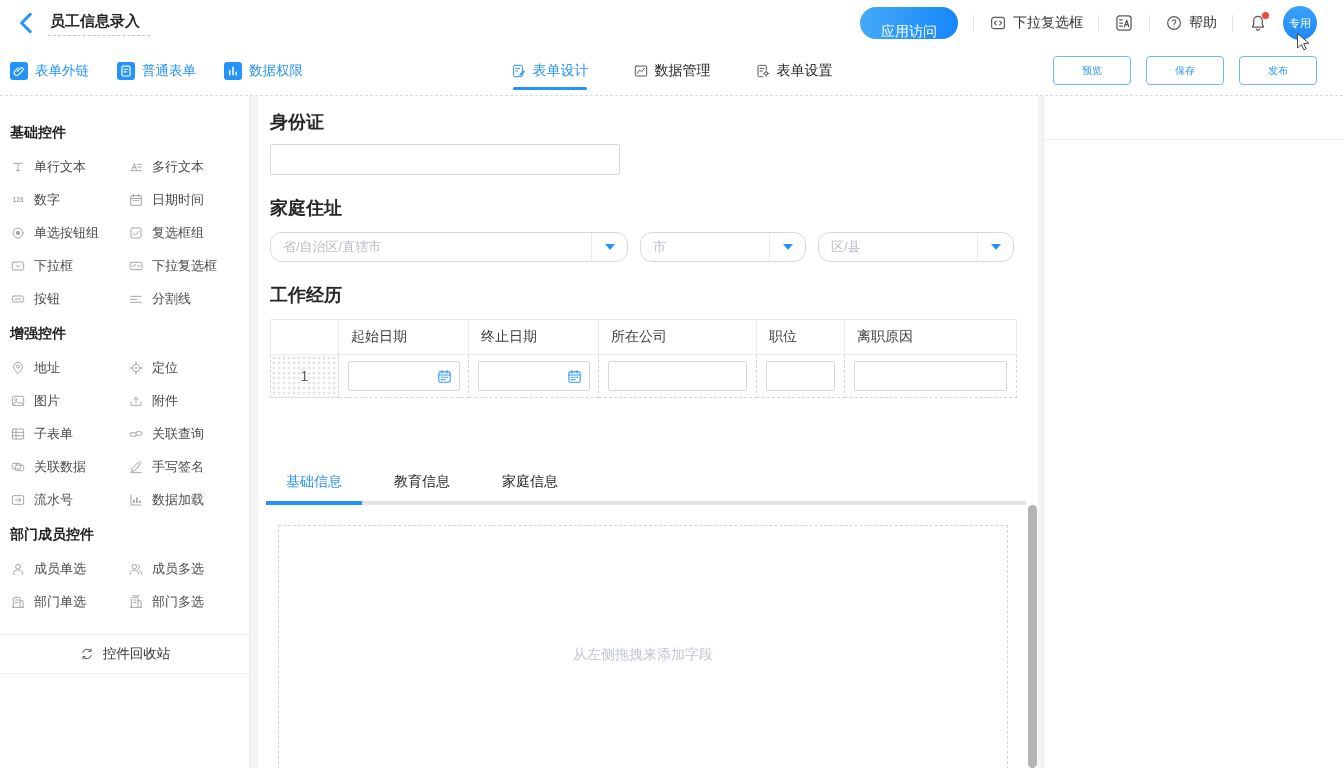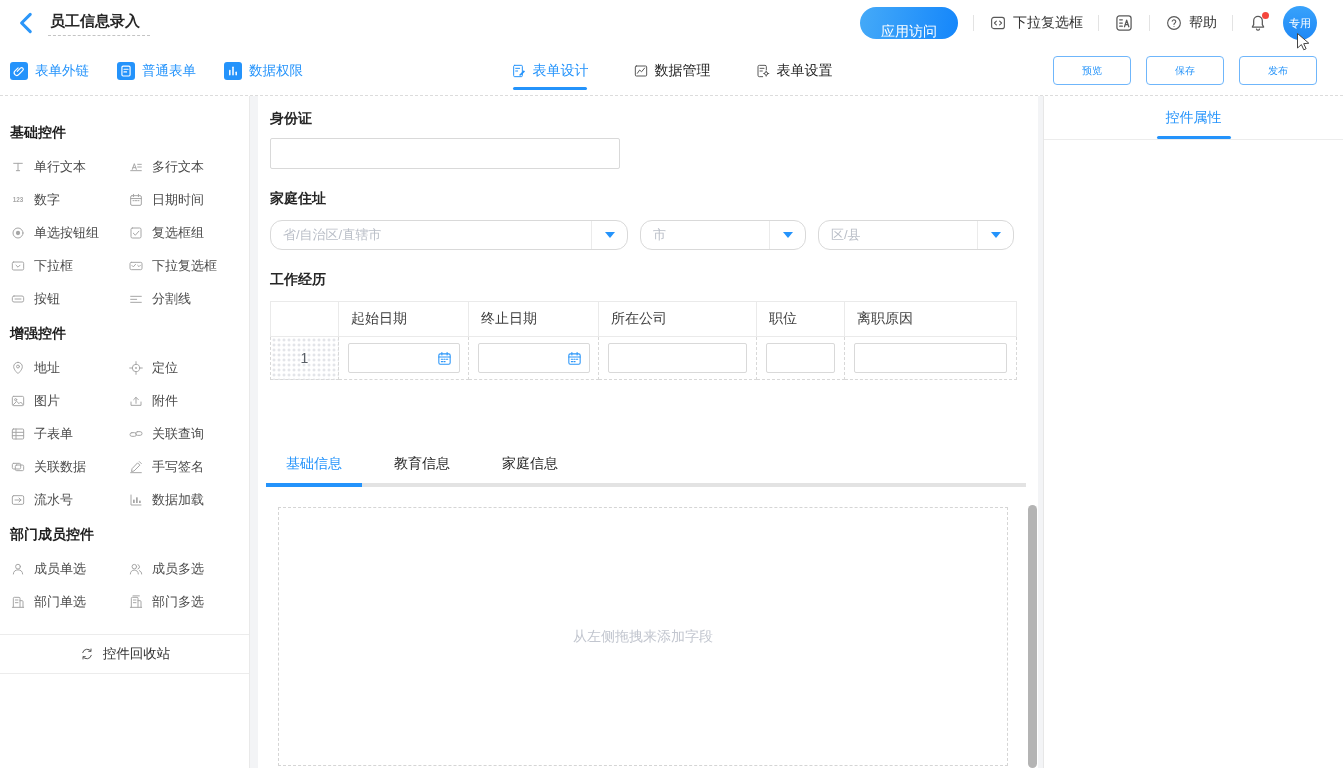--- a/index.html
+++ b/index.html
@@ -61,21 +61,21 @@
   .sb-ic { color:#a6a6a6; flex:0 0 auto; }
   .recycle-bar { margin-top:16px; height:40px; border-top:1px solid #ececec;
     border-bottom:1px solid #ececec; display:flex; align-items:center; justify-content:center;
     gap:8px; font-size:13.5px; color:#333; cursor:pointer; }
   .recycle-bar .icon16 { color:#595959; }
 
   
   .canvas { flex:1; margin:0 5px 0 8px; background:#fff; padding:14px 12px 0 12px;
     position:relative; overflow:hidden; }
   .field { margin-bottom:21px; }
-  .field-label { font-size:14px; font-weight:bold; color:#262626; }
+  .field-label { font-size:18px; font-weight:bold; color:#262626; }
   .text-input { margin-top:10px; width:350px; height:31px; border:1px solid #d9d9d9;
     border-radius:2px; padding:0 10px; font-size:13px; font-family:inherit; outline:none; }
   .addr-row { margin-top:12px; display:flex; gap:12px; }
   .select-box { height:30px; border:1px solid #d9d9d9; border-radius:12px; background:#fff;
     display:flex; align-items:center; cursor:pointer; }
   .sel-ph { flex:1; padding:0 12px; font-size:13px; color:#b9bec7; white-space:nowrap;
     overflow:hidden; }
   .sel-arrow { width:36px; align-self:stretch; border-left:1px solid #ebebeb; display:flex;
     align-items:center; justify-content:center; }
   .tri { width:0; height:0; border-left:5px solid transparent; border-right:5px solid transparent;
@@ -638,21 +638,20 @@
 
       <div class="dropzone">
         <span>从左侧拖拽来添加字段</span>
       </div>
 
       <div class="scroll-thumb"></div>
     </main>
 
     <aside class="panel">
       <div class="panel-tabs" id="panel-tabs">
-          <div class="p-tab active">控件属性</div>
         </div>
     </aside>
   </div>
 
   <svg class="cursor" viewBox="0 0 15 20">
     <path d="M1.5 0.5 L1.5 15 L5.4 11.6 L7.8 16.8 L10.1 15.7 L7.7 10.7 L12.8 10.2 Z" fill="#fff" stroke="#444" stroke-width="1"></path>
   </svg>
 </div>
 
 </body></html>

